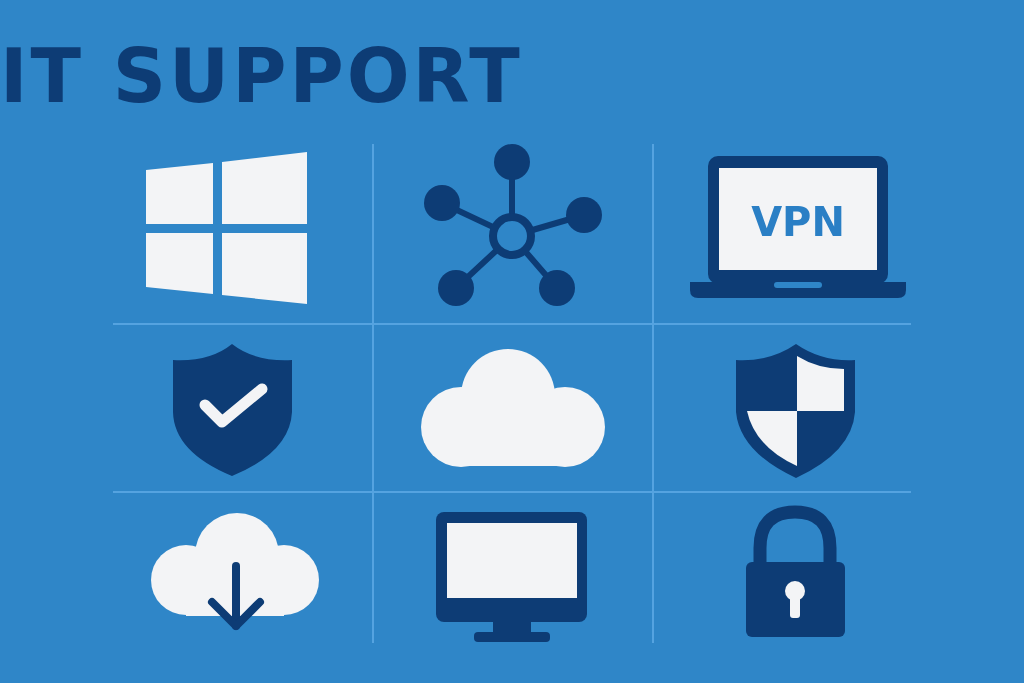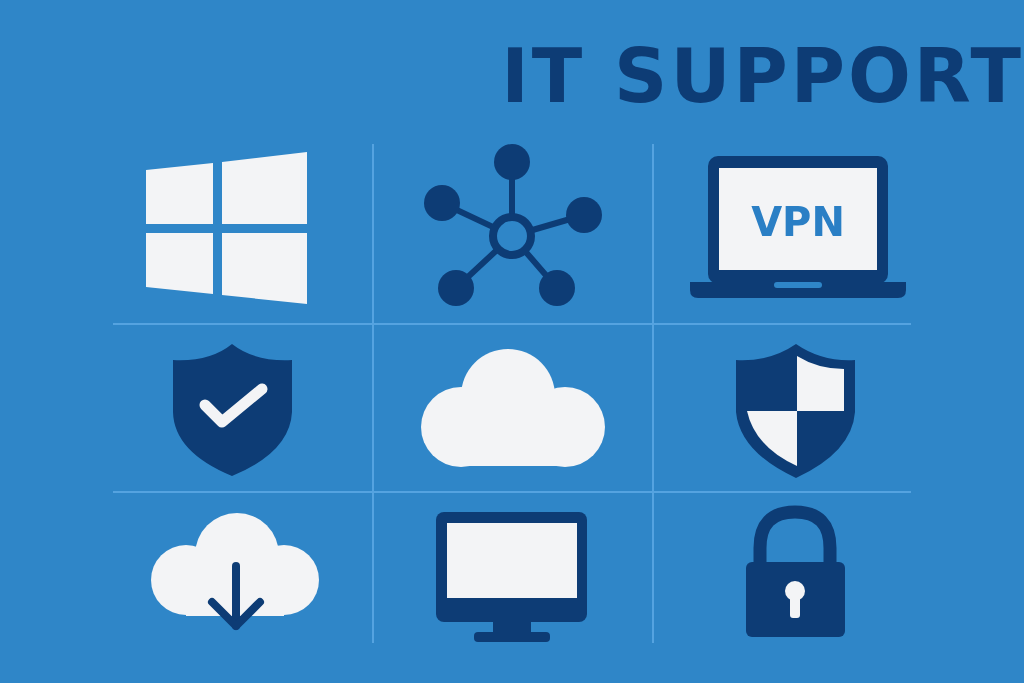--- a/index.html
+++ b/index.html
@@ -4,21 +4,21 @@
   <style>
     html, body { margin: 0; padding: 0; }
     body {
       width: 1024px; height: 683px; overflow: hidden;
       background: #2f86c8;
       position: relative;
       font-family: "DejaVu Sans", "Liberation Sans", sans-serif;
     }
     .title {
       position: absolute; left: 0; top: 34px; width: 1024px;
-      text-align: right;
+      text-align: left;
       font-family: "DejaVu Sans", sans-serif;
       font-weight: bold;
       font-size: 74px; letter-spacing: 3px;
       color: #0d3c75;
       line-height: 84px;
     }
     svg.art { position: absolute; left: 0; top: 0; }
   </style>
 </head>
 <body>

